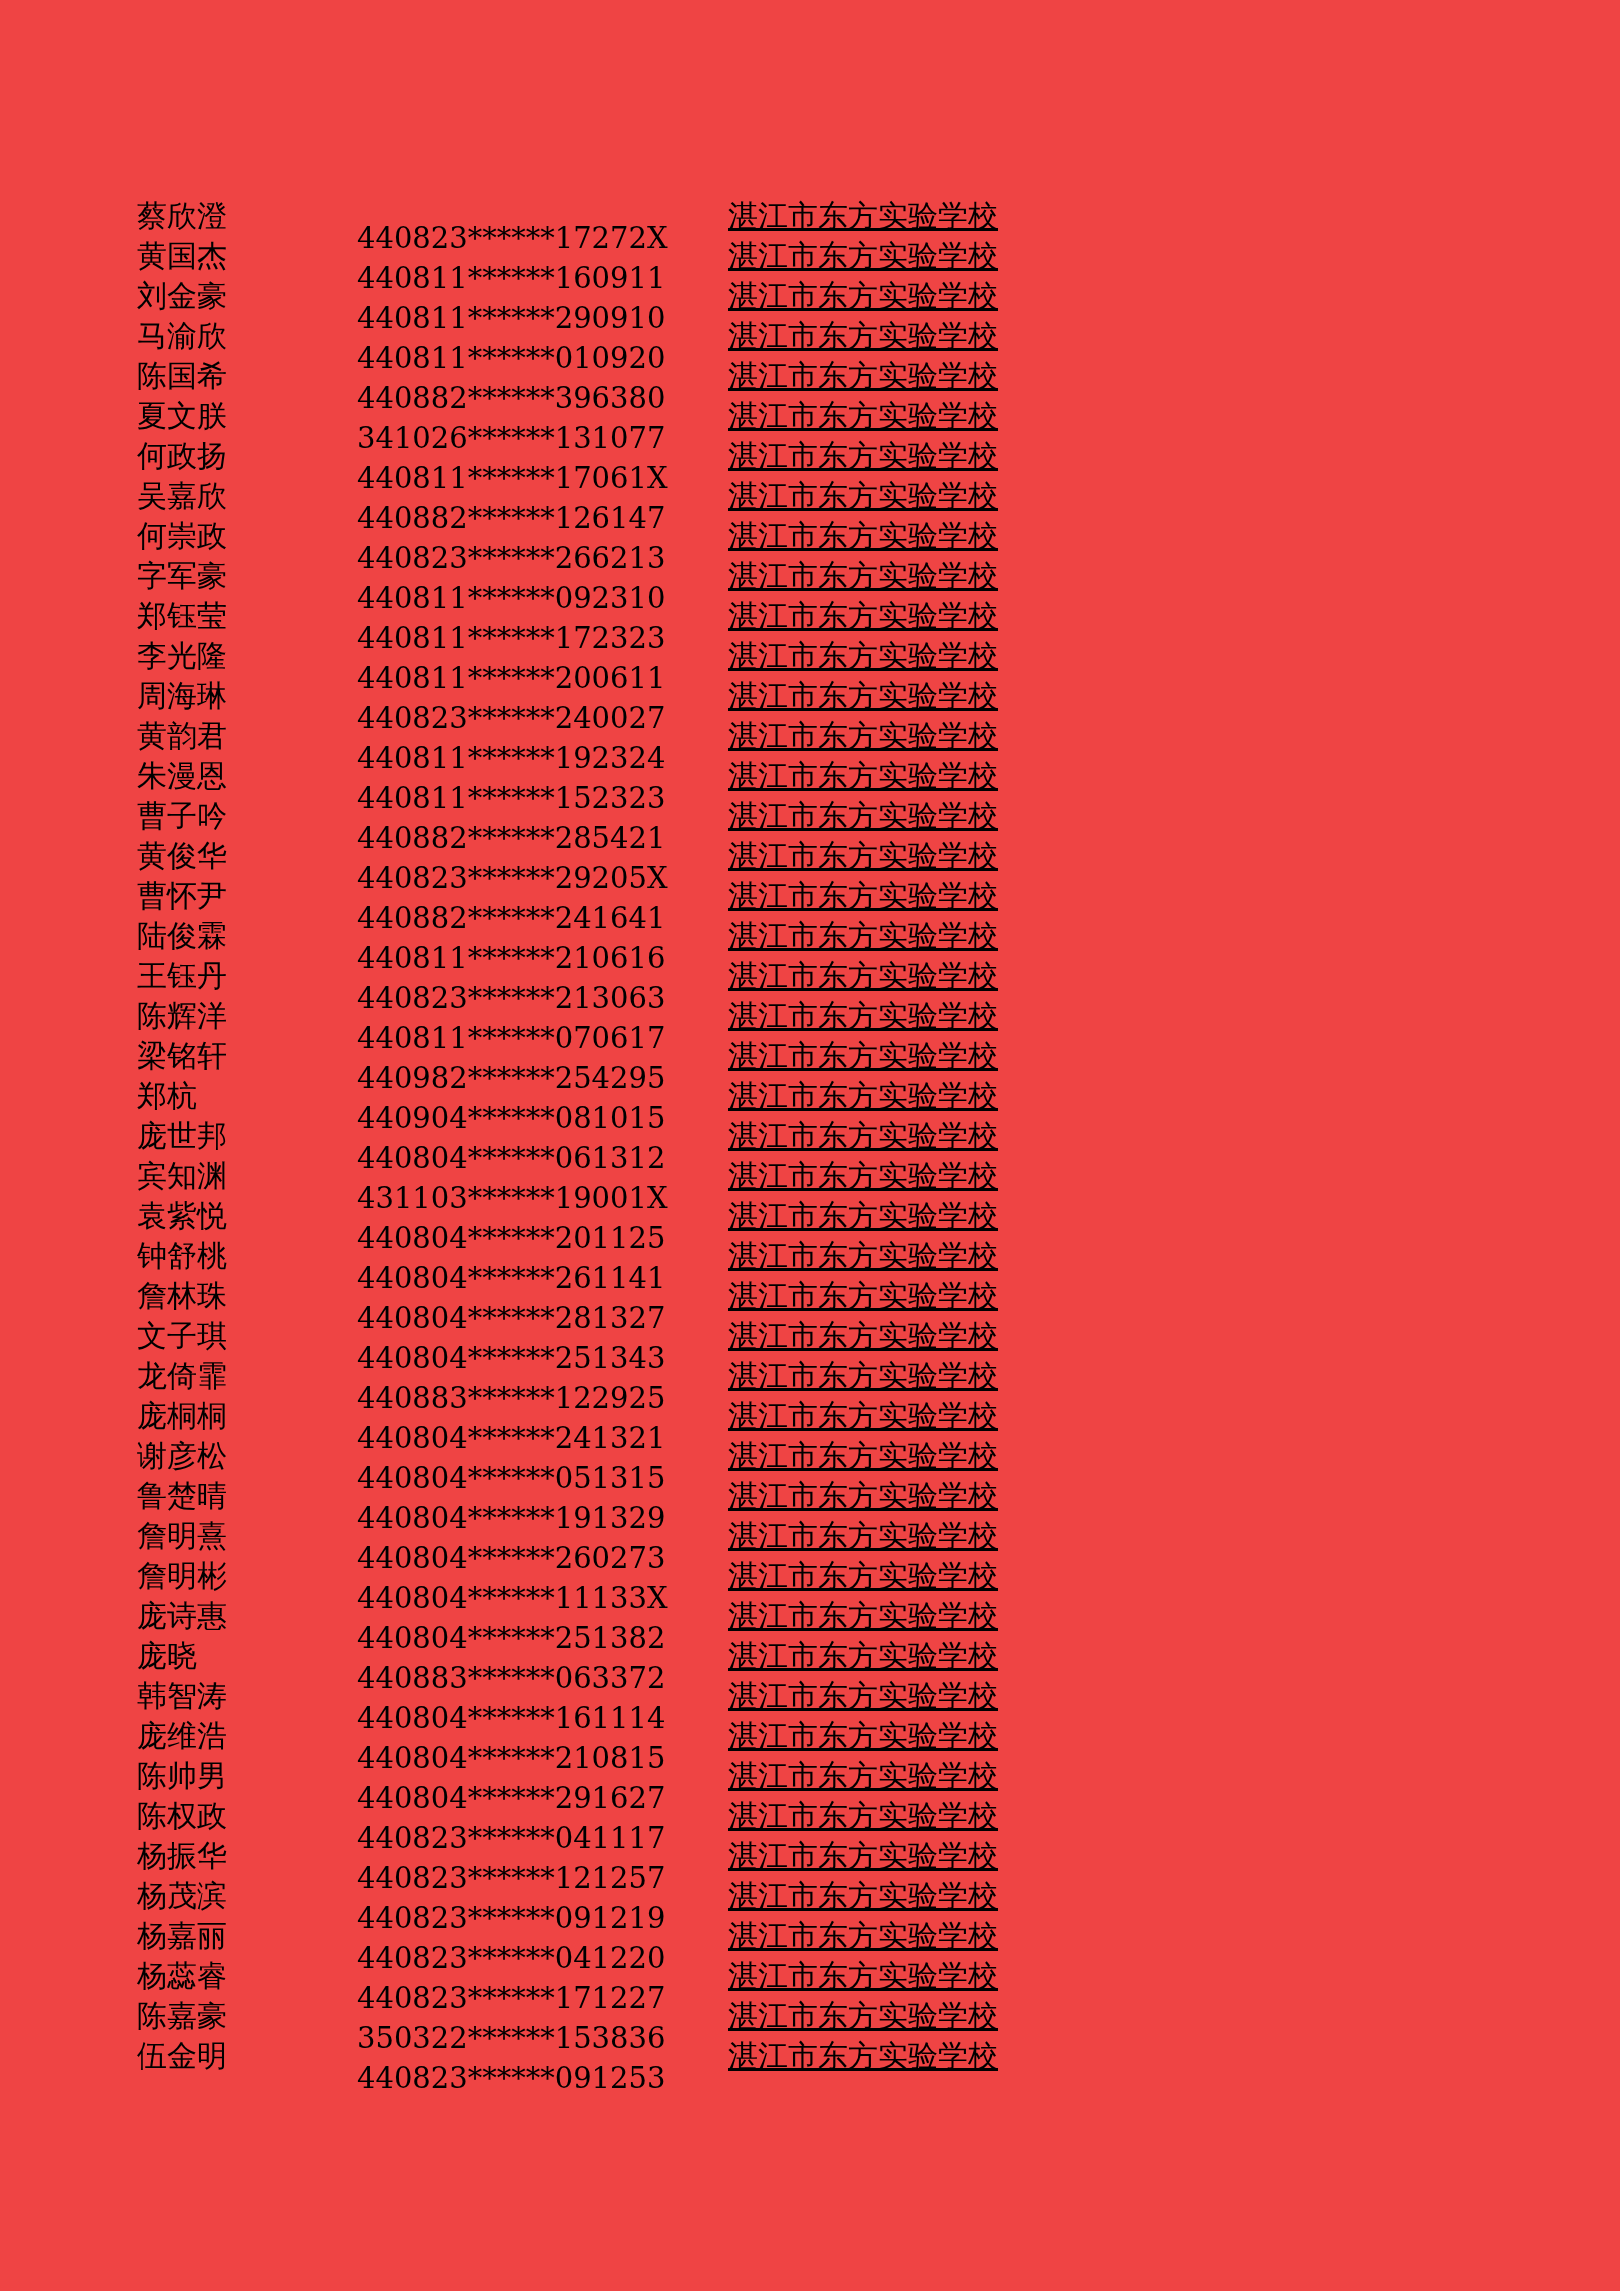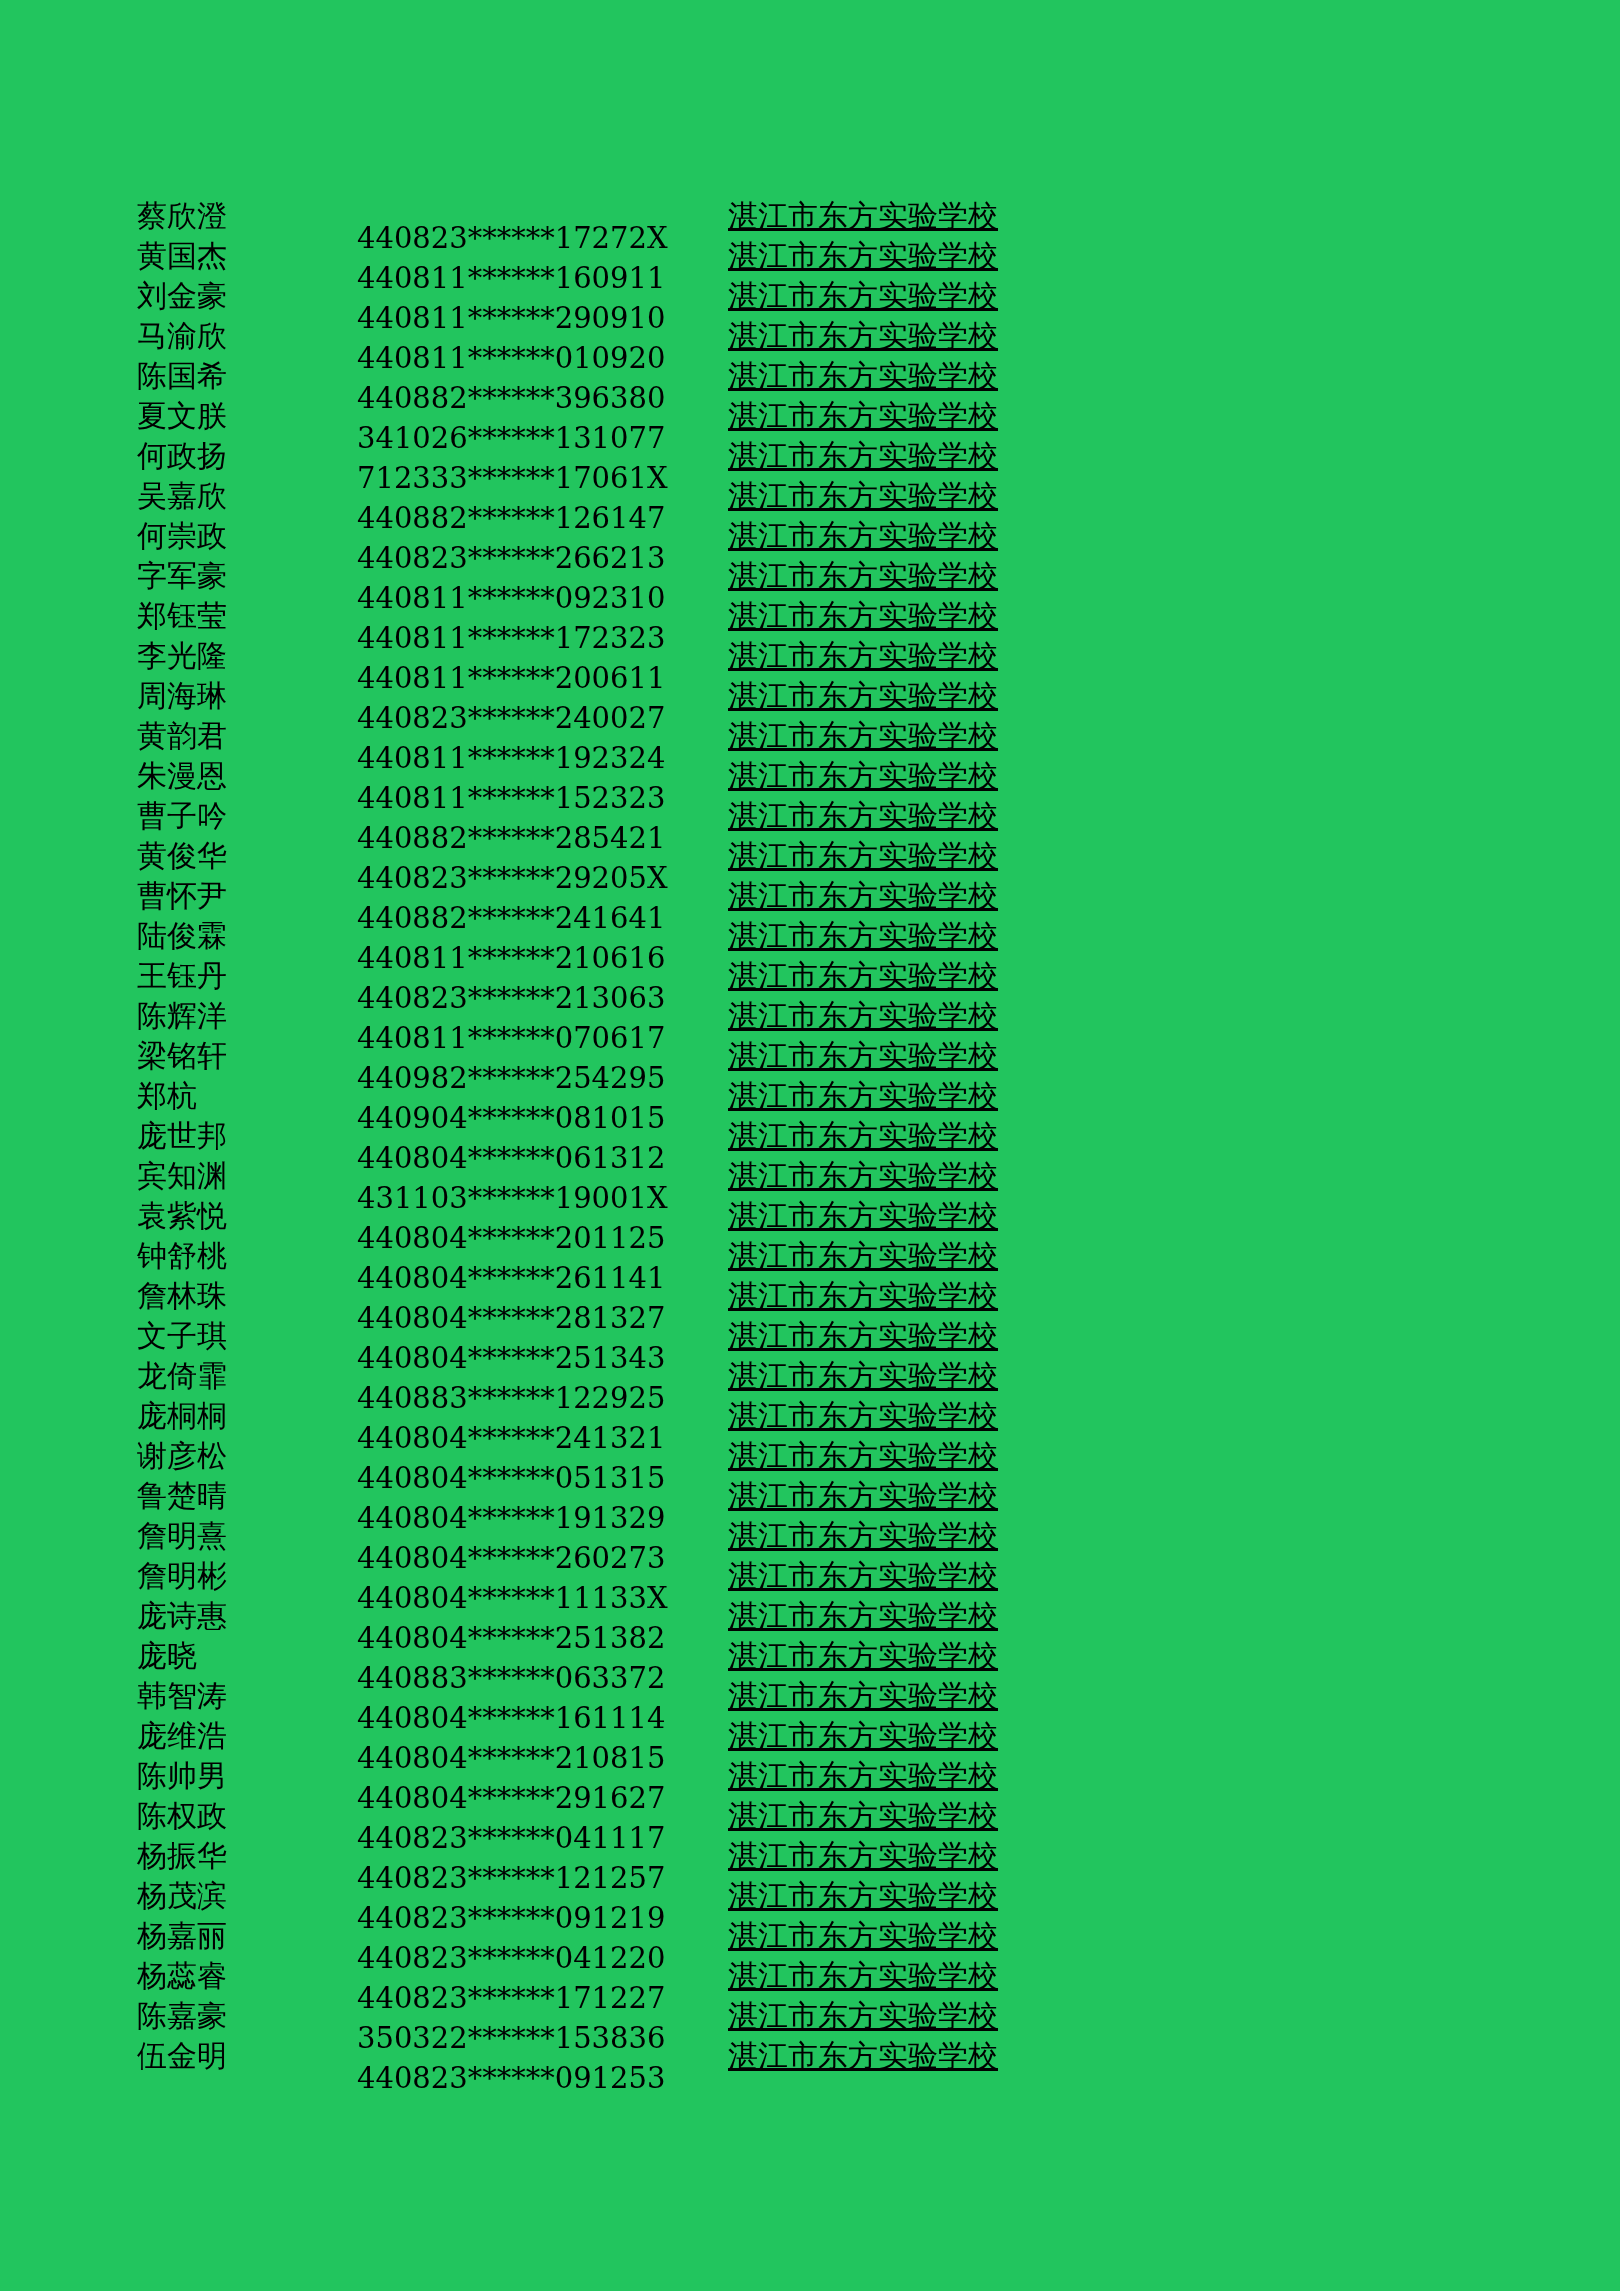--- a/index.html
+++ b/index.html
@@ -4,21 +4,21 @@
 <style>
   html, body {
     margin: 0;
     padding: 0;
     background: #ffffff;
   }
   .sheet {
     position: relative;
     width: 1620px;
     height: 2292px;
-    background: #22c55e;
+    background: #ef4444;
     color: #000000;
     font-family: "DejaVu Serif", "Liberation Serif", serif;
     font-size: 30px;
     overflow: hidden;
   }
   .roster {
     padding: 196px 0 0 137px;
   }
   .row {
     display: flex;
@@ -77,21 +77,21 @@
   </div>
 
   <div class="row">
     <span class="c-name">夏文朕</span>
     <span class="c-id">341026******131077</span>
     <span class="c-school">湛江市东方实验学校</span>
   </div>
 
   <div class="row">
     <span class="c-name">何政扬</span>
-    <span class="c-id">712333******17061X</span>
+    <span class="c-id">440811******17061X</span>
     <span class="c-school">湛江市东方实验学校</span>
   </div>
 
   <div class="row">
     <span class="c-name">吴嘉欣</span>
     <span class="c-id">440882******126147</span>
     <span class="c-school">湛江市东方实验学校</span>
   </div>
 
   <div class="row">

